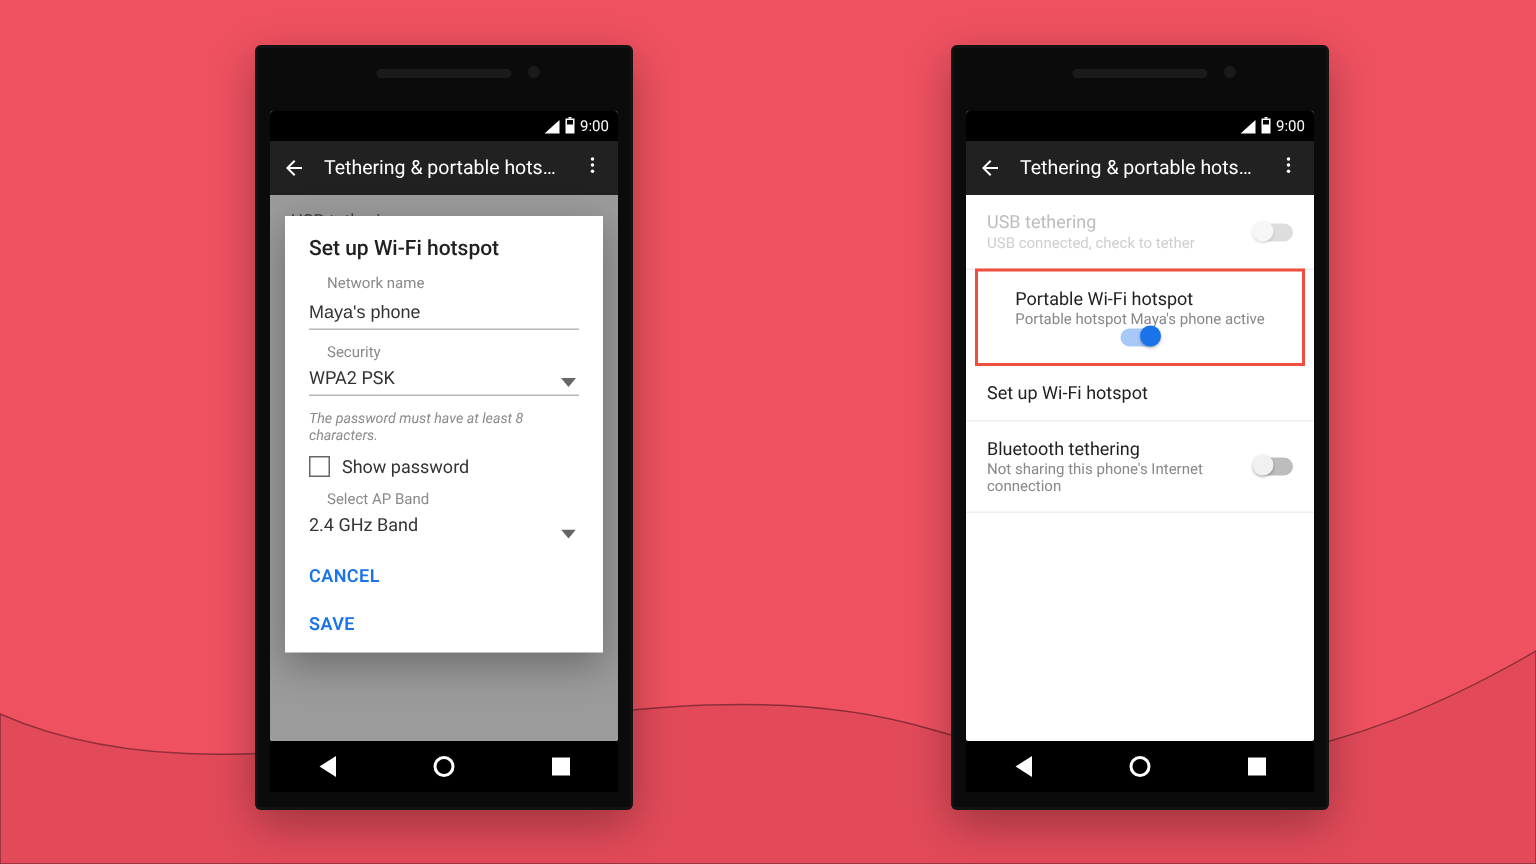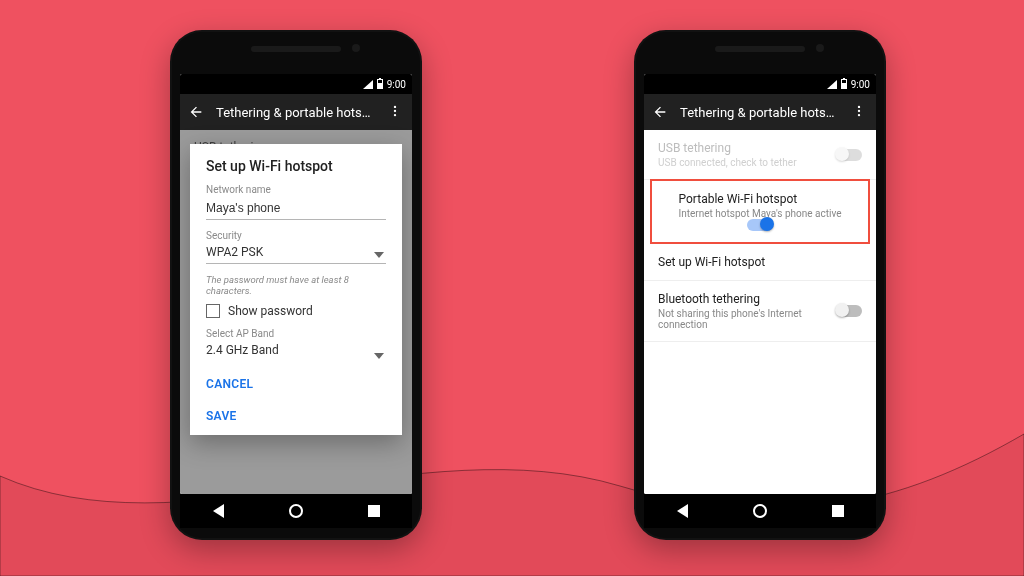--- a/index.html
+++ b/index.html
@@ -18,21 +18,21 @@
     pointer-events: none;
   }
   .wave svg { width: 100%; height: 100%; display: block; }
 
   .phone {
     position: absolute;
     top: 30px;
     width: 252px;
     height: 510px;
     background: #0b0b0b;
-    border-radius: 32px;
+    border-radius: 4px;
     box-shadow: 0 10px 30px rgba(0,0,0,0.3), inset 0 0 0 2px rgba(255,255,255,0.03);
     padding: 10px 8px 12px 4px;
   }
   .phone.left { left: 170px; }
   .phone.right { left: 634px; }
 
   .phone .sensor-bar {
     position: absolute; top: 16px; left: 50%; transform: translateX(-50%);
     width: 90px; height: 6px; border-radius: 3px; background: #1a1a1a;
   }
@@ -138,21 +138,21 @@
   .dialog {
     position:absolute;
     left: 10px; right: 10px;
     top: 70px;
     background:#fff;
     box-shadow: 0 8px 24px rgba(0,0,0,0.3);
     padding: 14px 16px 8px 16px;
   }
   .dialog h3 { font-size: 14px; font-weight:500; color:#212121; margin-bottom:10px; }
   .field { margin-bottom: 10px; position:relative; }
-  .field .label { font-size: 10px; color:#8a8a8a; margin-bottom:2px; }
+  .field .label { font-size: 10px; color:#8a8a8a; margin-bottom:2px;margin-left:12px; }
   .field .input {
     font-size: 12px; color:#333; padding: 2px 0 4px 0;
     border: none; border-bottom: 1px solid #b5b5b5; width:100%; background:transparent;
   }
   .field .drop { position:absolute; right:2px; bottom:6px; }
   .field .drop svg { display:block; }
   .hint { font-size: 9.5px; color:#8a8a8a; margin: 4px 0 8px 0; font-style: italic; }
   .check-row { display:flex; align-items:center; gap:8px; margin: 4px 0 10px 0; font-size:12px; color:#333; }
   .check-box { width:14px; height:14px; border:1.5px solid #666; }
   .apband { margin-top:4px; }
@@ -304,21 +304,21 @@
             <div class="title">USB tethering</div>
             <div class="sub">USB connected, check to tether</div>
           </div>
           <div class="switch off-disabled"></div>
         </div>
 
         <div class="highlight-box">
           <div class="setting-row">
             <div class="txt">
               <div class="title">Portable Wi-Fi hotspot</div>
-              <div class="sub">Internet hotspot Maya's phone active</div>
+              <div class="sub">Portable hotspot Maya's phone active</div>
             </div>
             <div class="switch on"></div>
           </div>
         </div>
 
         <div class="setting-row">
           <div class="txt">
             <div class="title">Set up Wi-Fi hotspot</div>
           </div>
         </div>

